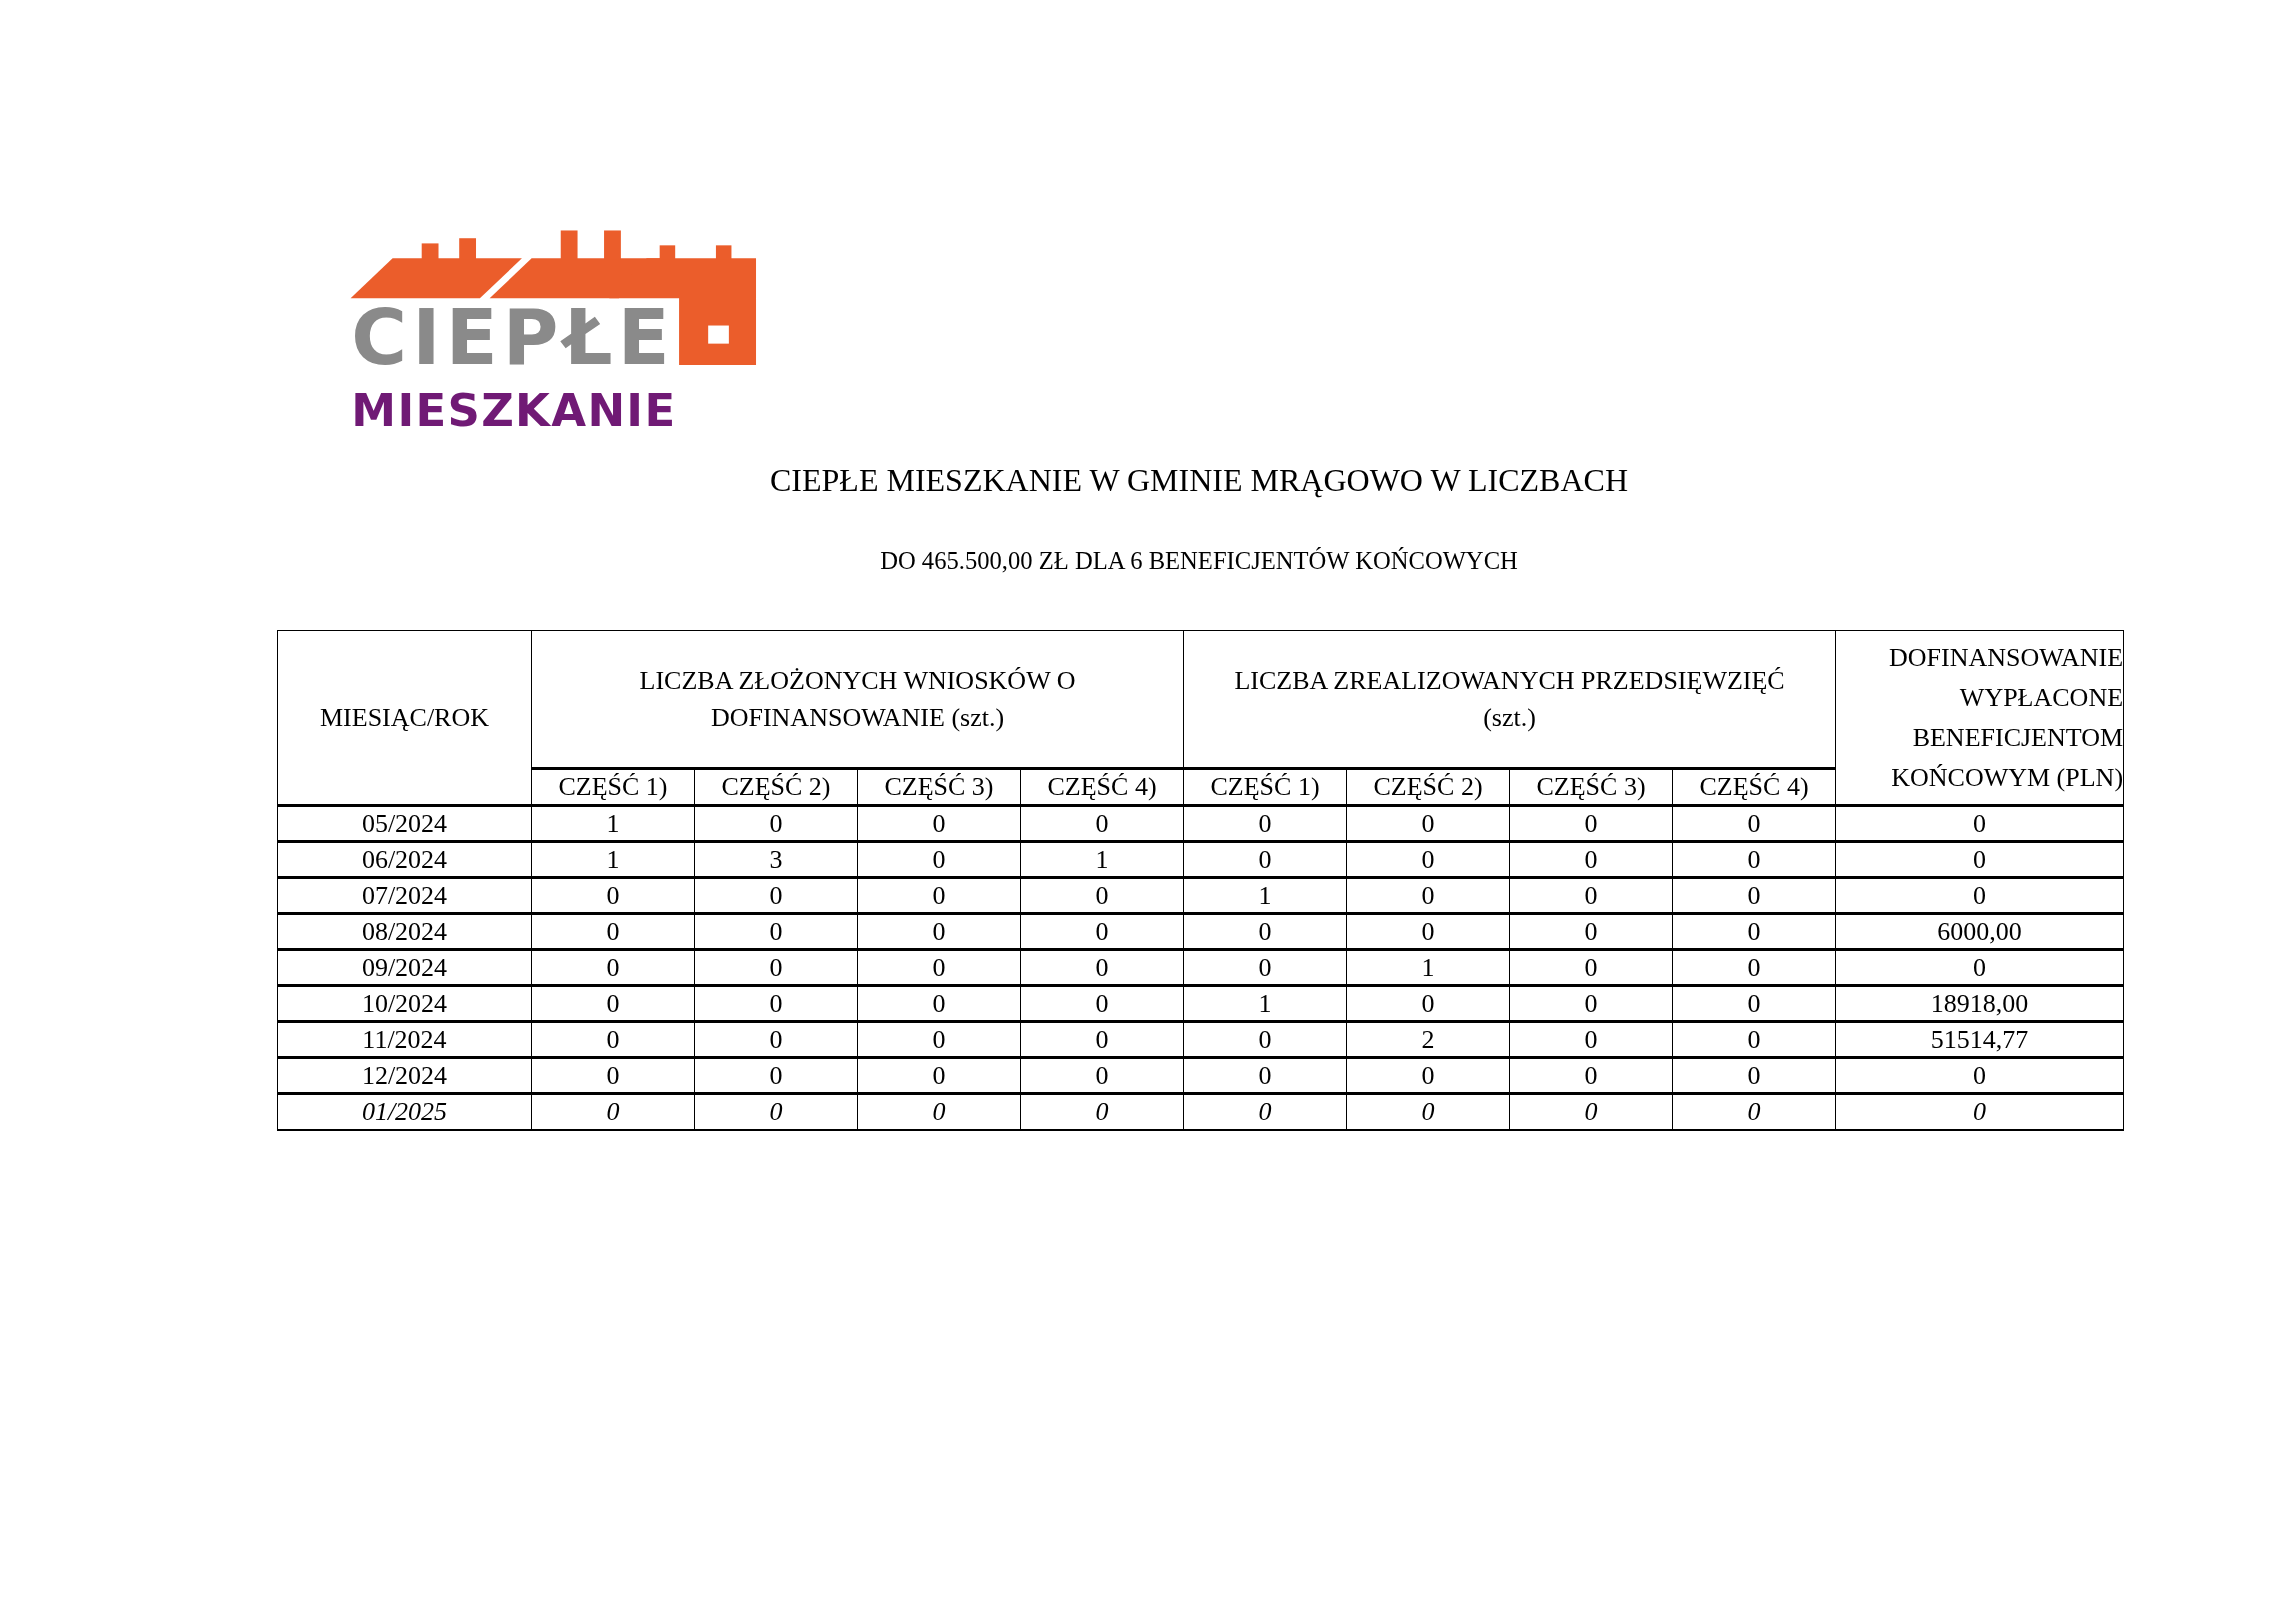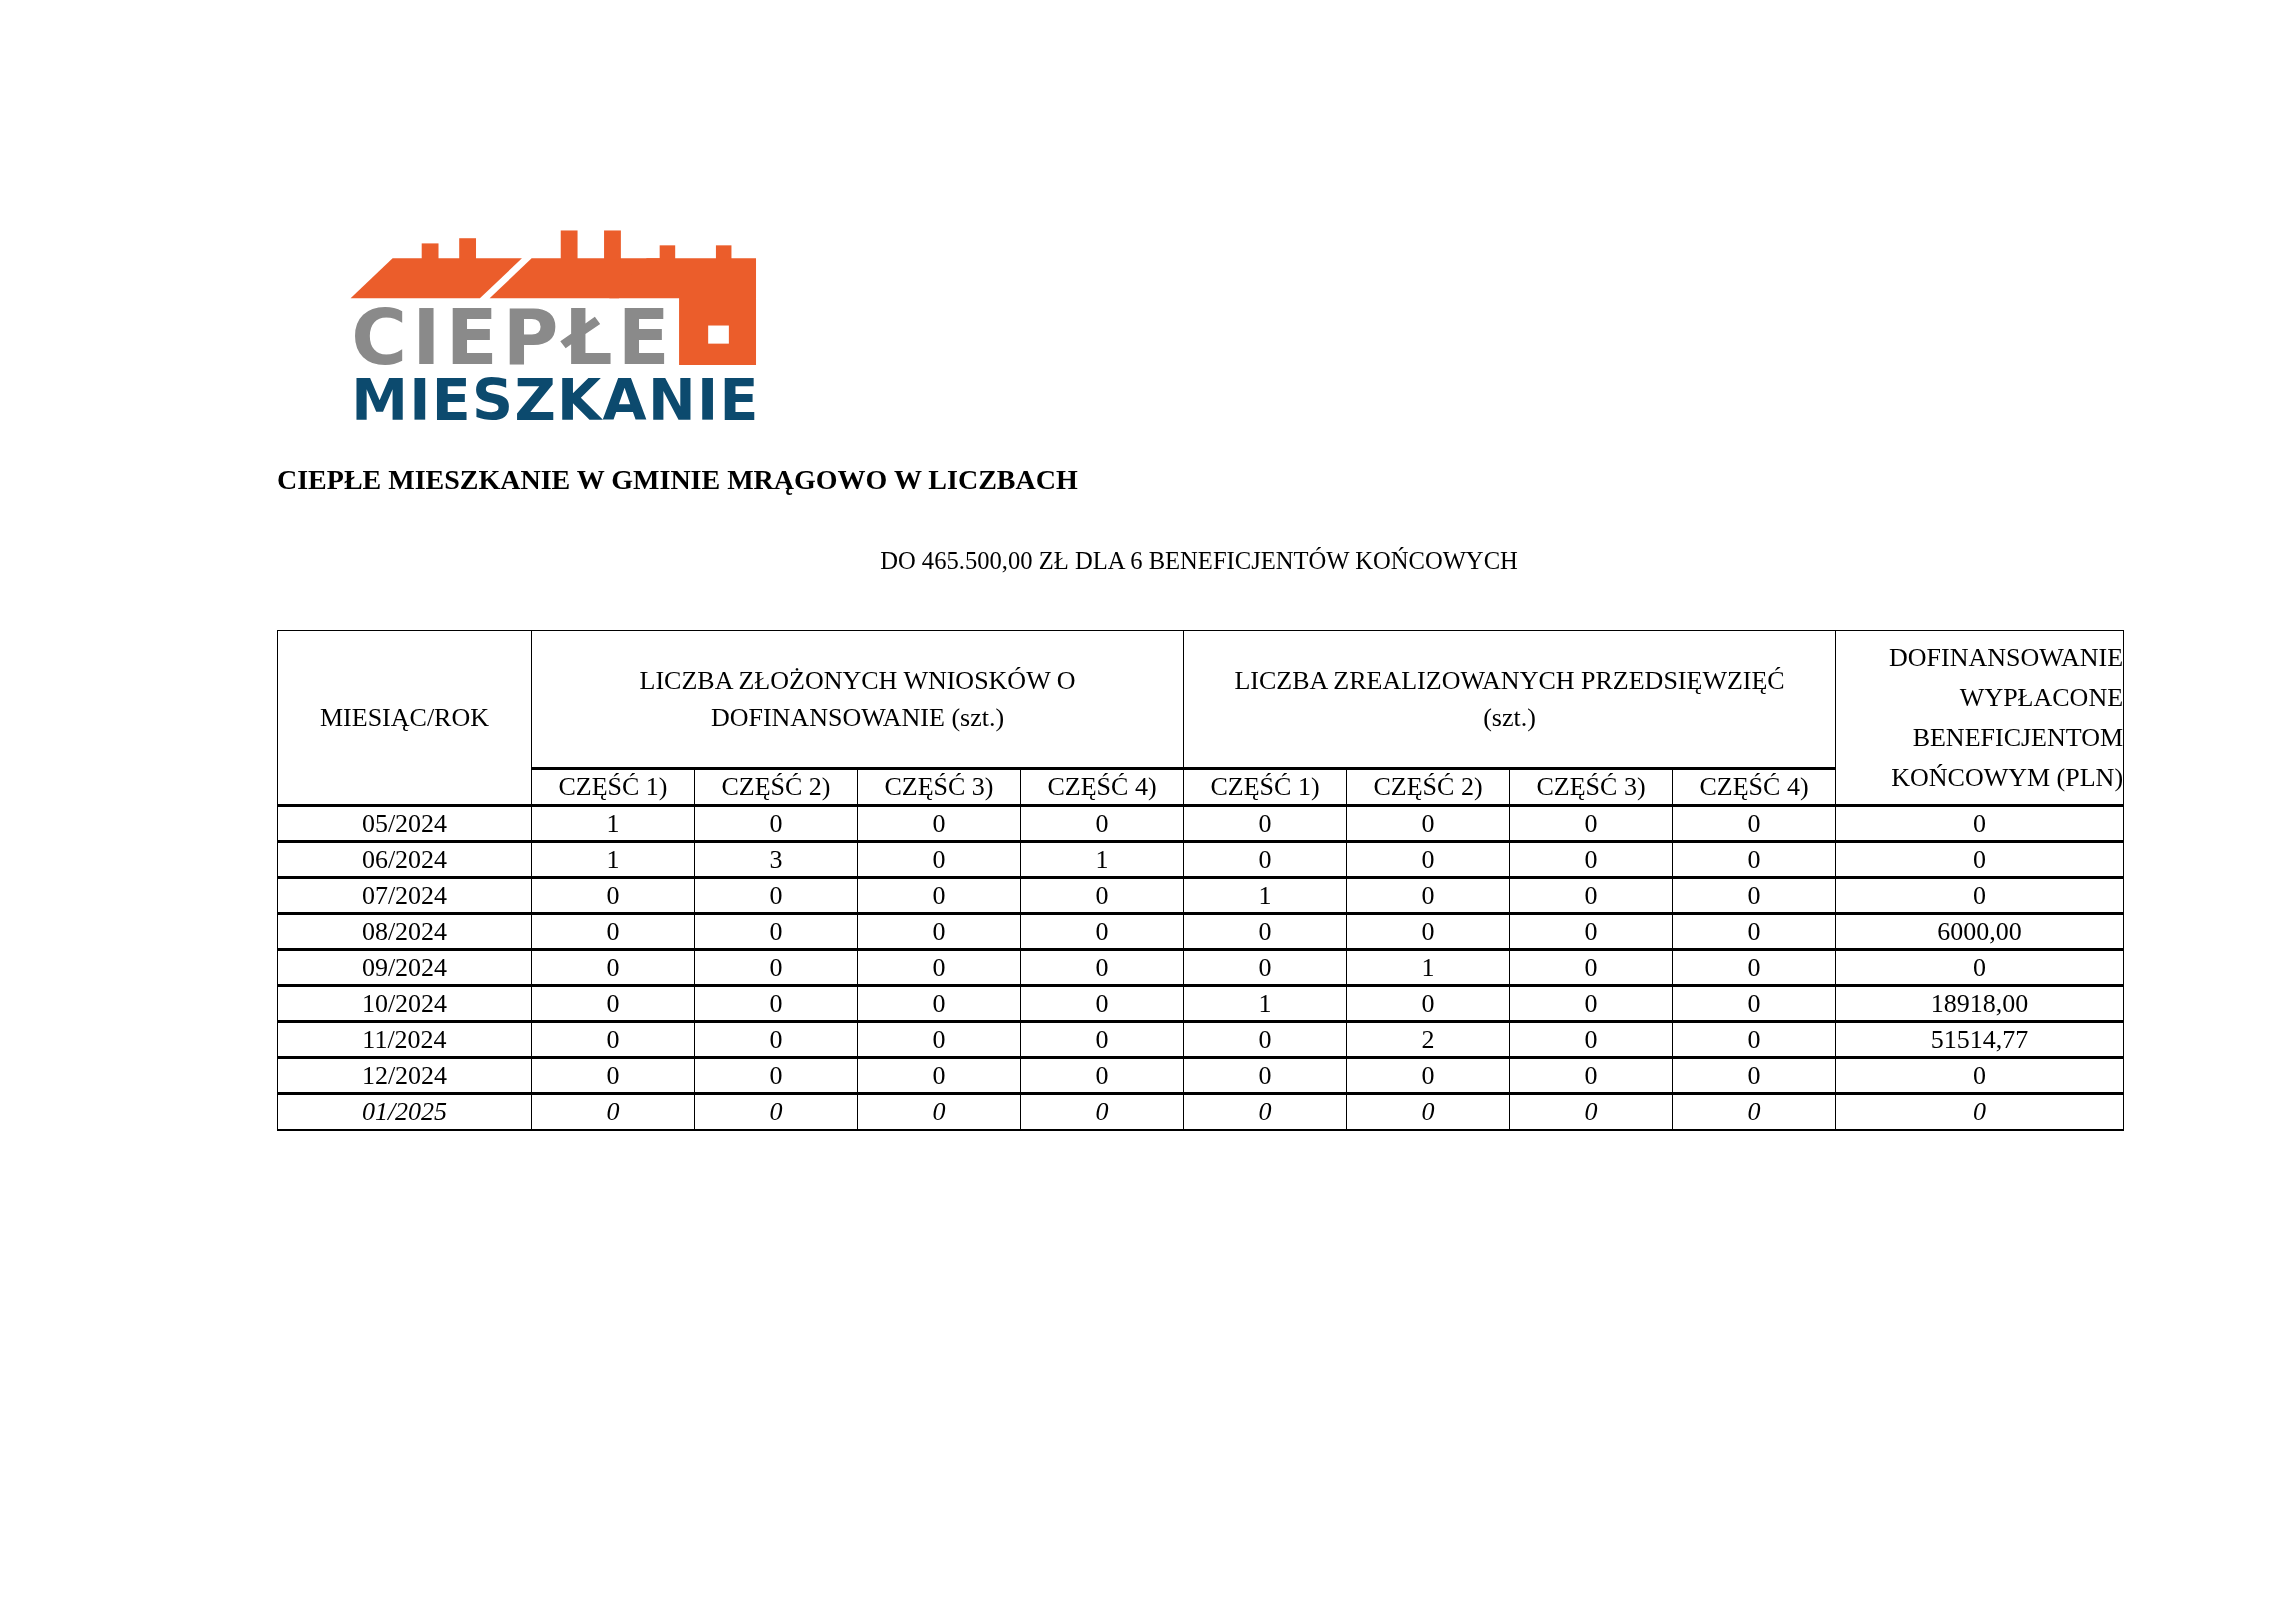--- a/index.html
+++ b/index.html
@@ -16,30 +16,30 @@
   
   .logo{position:absolute;left:350px;top:224px;width:415px;height:201px;}
   .logo svg{position:absolute;left:0;top:0;}
   .logo-line1{
     position:absolute;left:1.3px;top:76px;
     font-family:"DejaVu Sans", sans-serif;
     font-weight:bold;font-size:76px;line-height:1;
     letter-spacing:5.2px;color:#8A8A8A;white-space:nowrap;text-align:center;
   }
   .logo-line2{
-    position:absolute;left:1.3px;top:148px;
+    position:absolute;left:1.3px;top:164px;
     font-family:"DejaVu Sans", sans-serif;
-    font-weight:bold;font-size:57px;line-height:1;
-    letter-spacing:1.3px;color:#0c4a6e;white-space:nowrap;
+    font-weight:bold;font-size:45px;line-height:1;
+    letter-spacing:1.3px;color:#701a75;white-space:nowrap;
   }
 
   
   .title{
     position:absolute;left:277px;top:460px;width:1844px;
-    text-align:left;font-weight:bold;font-size:28px;line-height:40px;
+    text-align:center;font-weight:normal;font-size:32px;line-height:40px;
     white-space:nowrap;
   }
   .subtitle{
     position:absolute;left:277px;top:542px;width:1844px;
     text-align:center;font-size:24.6px;line-height:38px;
   }
   .subtitle div{white-space:nowrap;}
 
   
   table.data{

